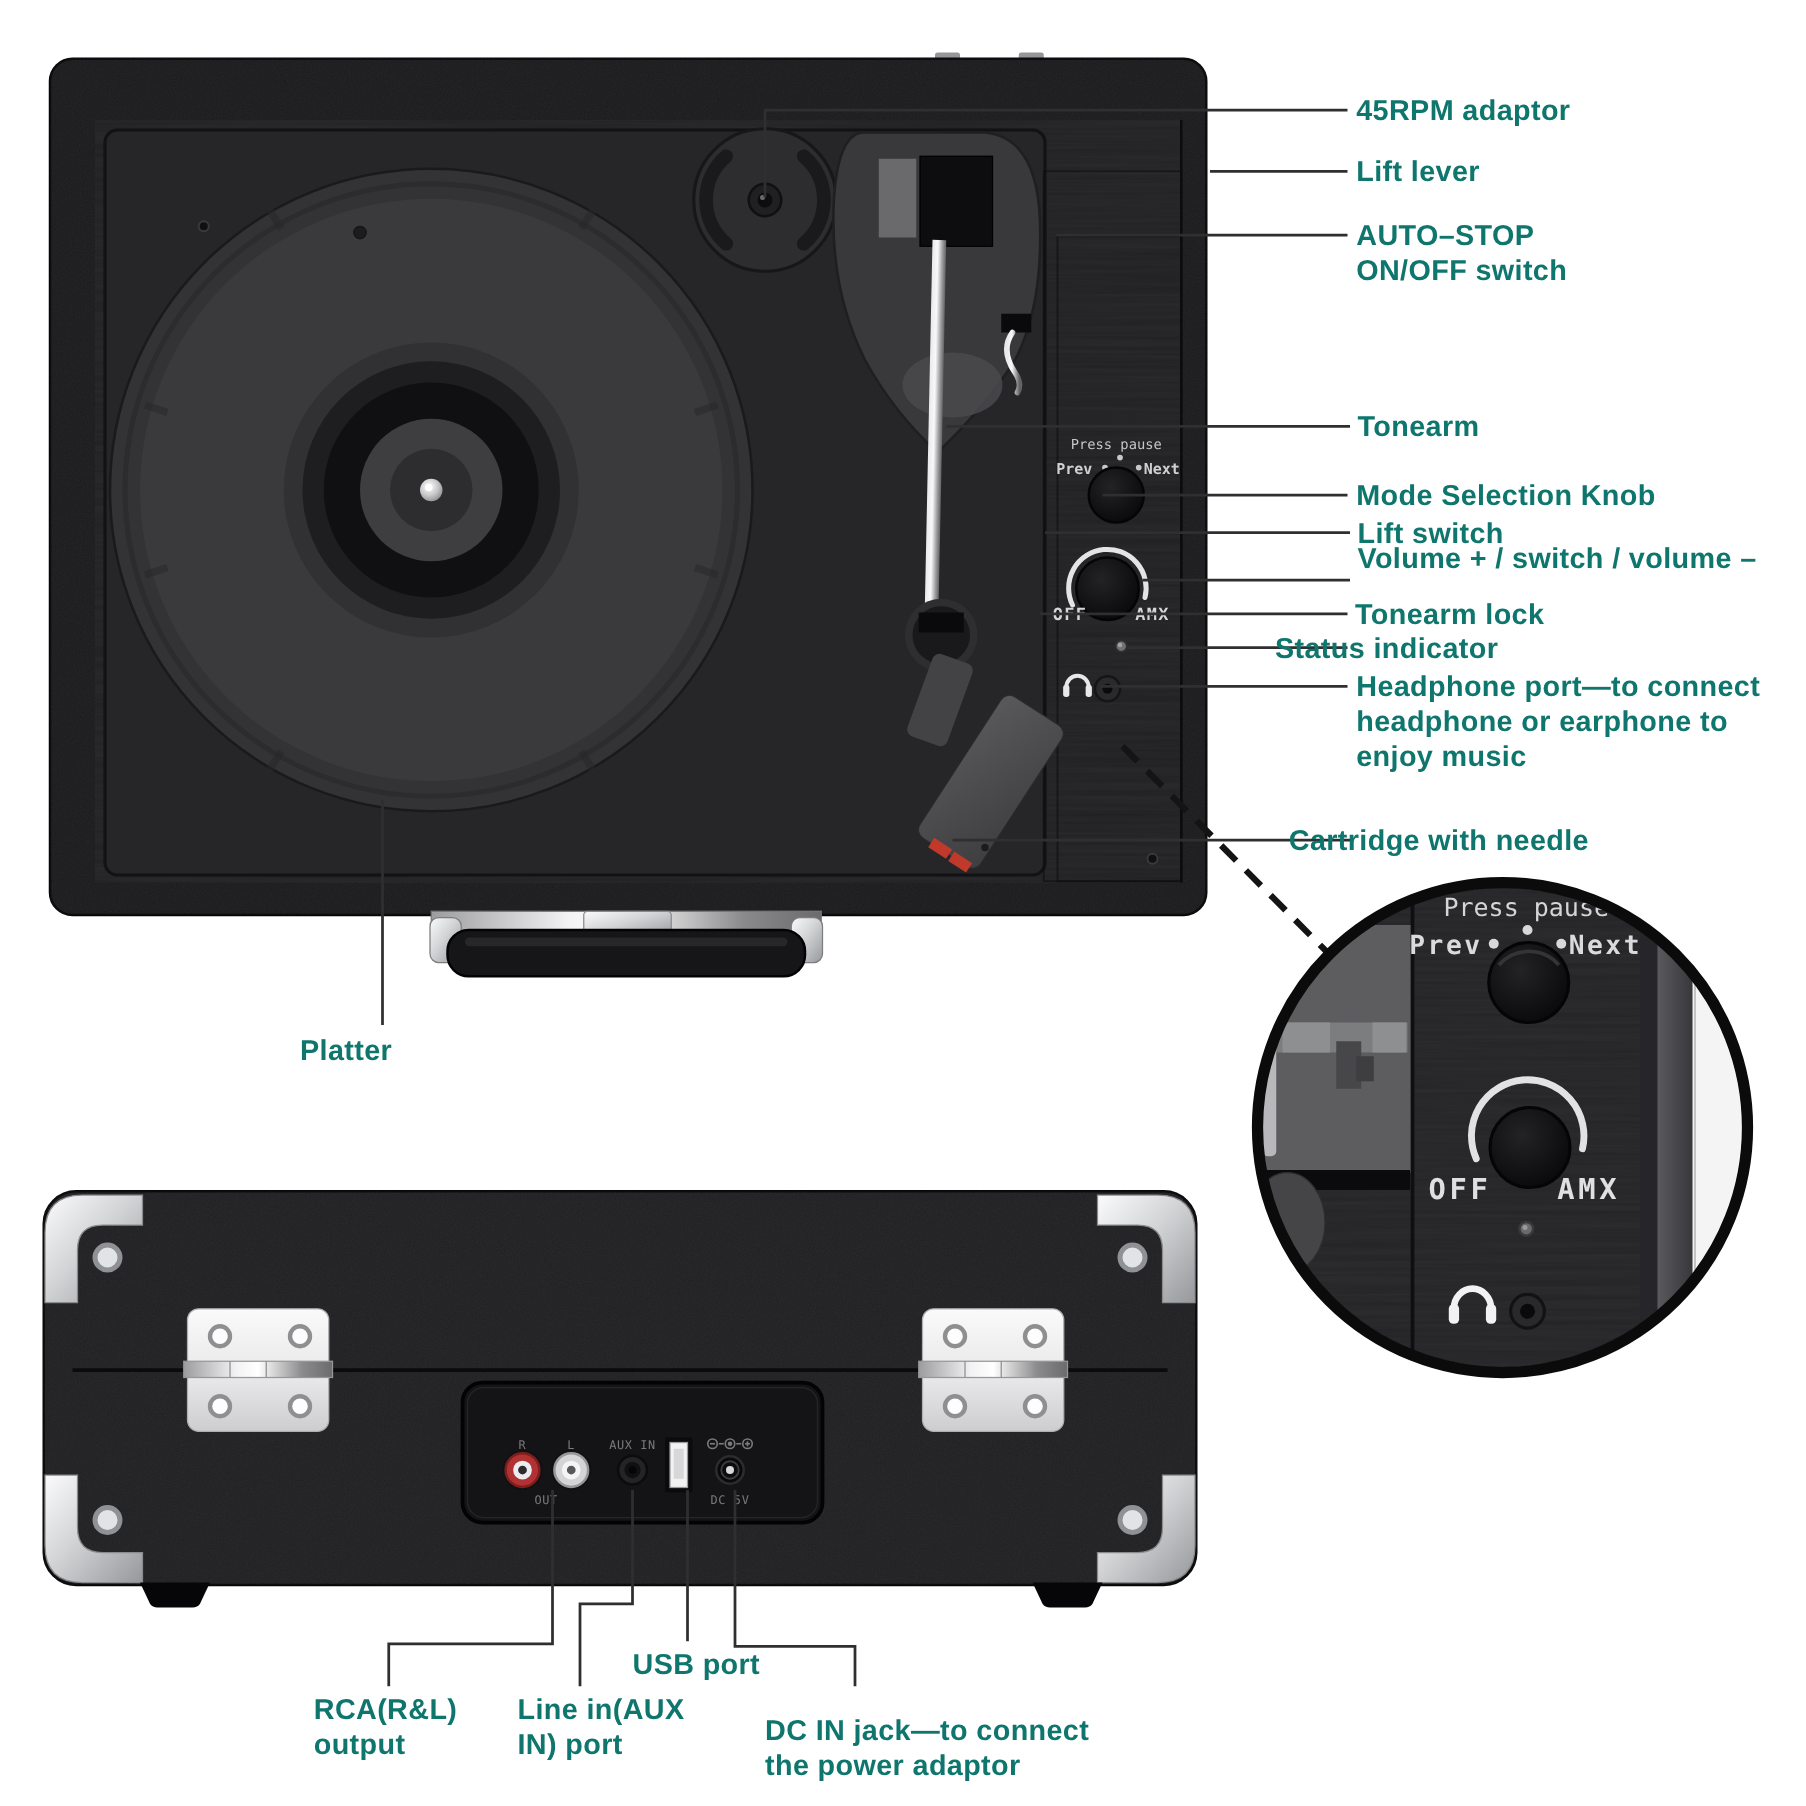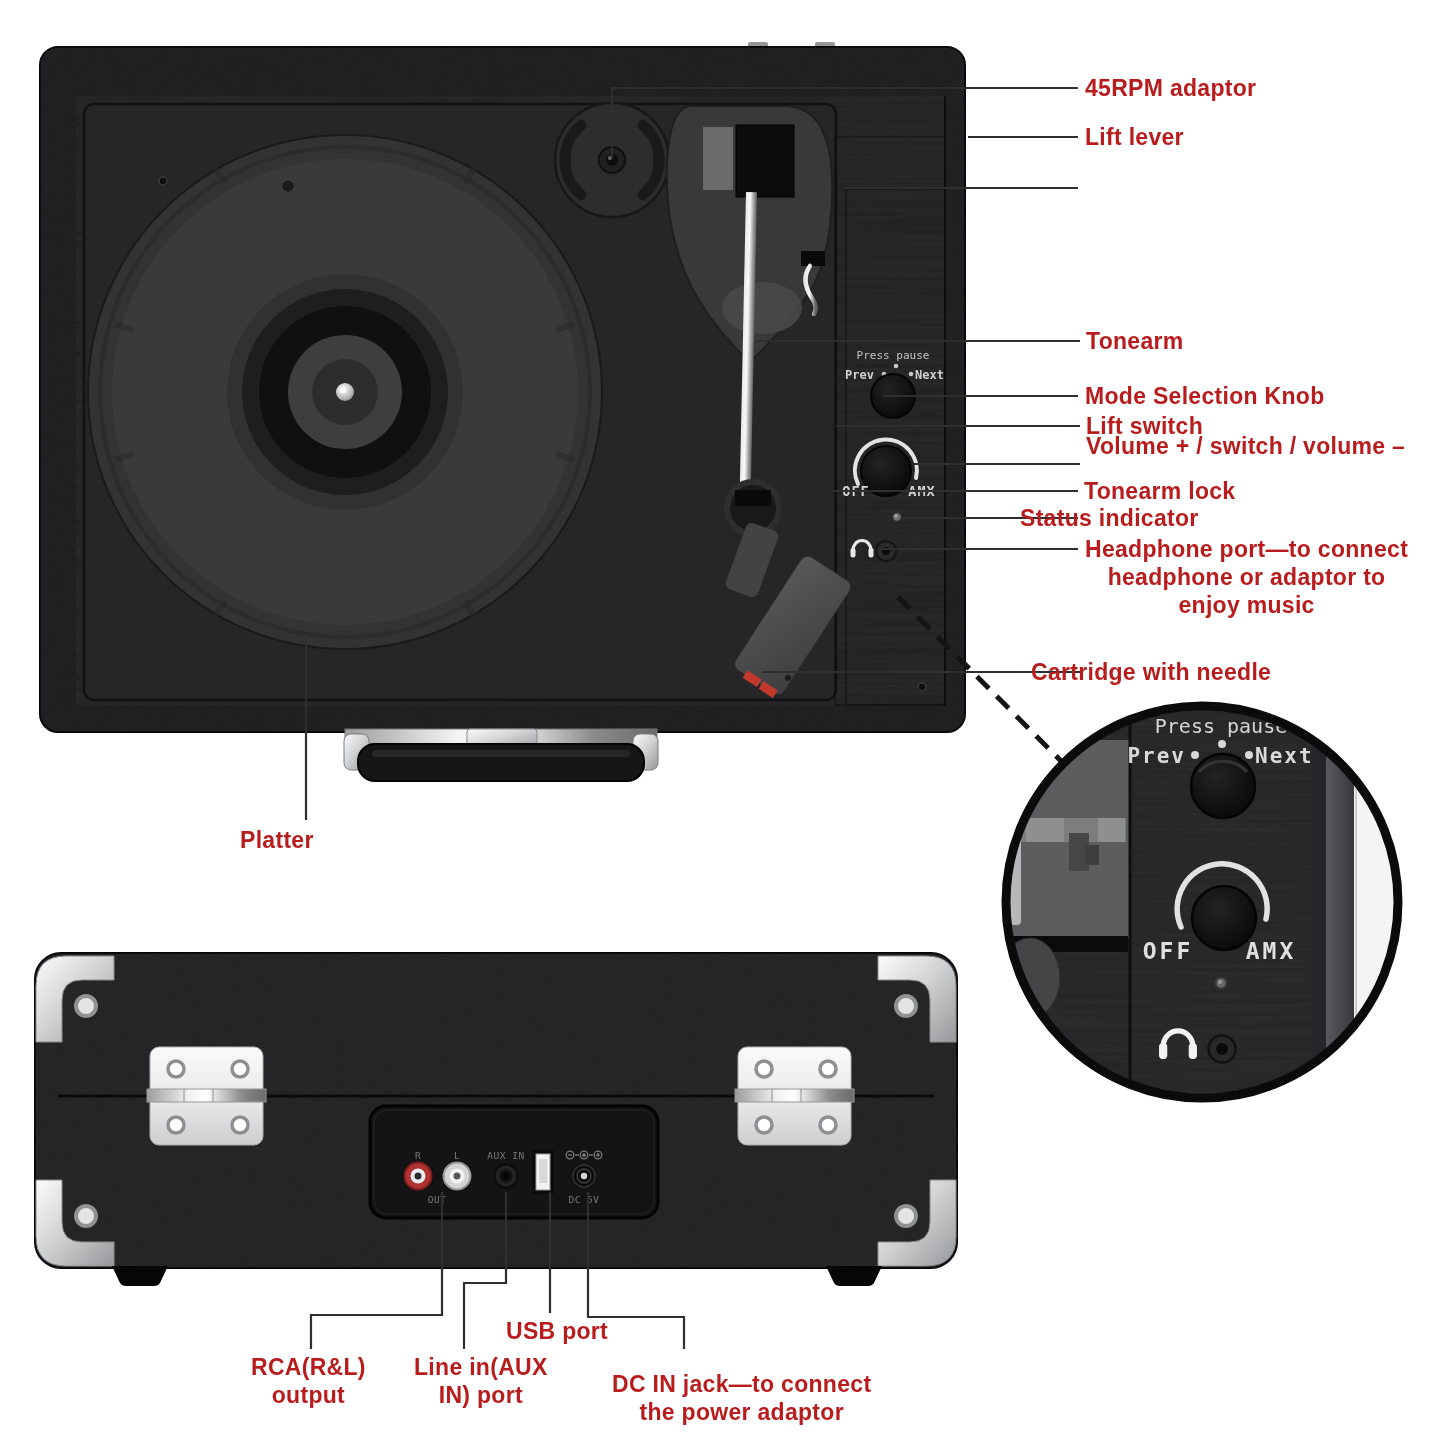--- a/index.html
+++ b/index.html
@@ -1,20 +1,20 @@
 <!DOCTYPE html>
 <html><head>
 <meta charset="utf-8">
 <style>
   html,body{margin:0;padding:0;background:#ffffff;}
   .canvas{position:relative;width:1445px;height:1445px;background:#ffffff;overflow:hidden;
           font-family:"Liberation Sans", sans-serif;}
   .art{position:absolute;left:0;top:0;}
-  .lbl{position:absolute;font:700 23px "Liberation Sans", sans-serif;color:#b91c1c;
-       letter-spacing:.3px;line-height:28px;white-space:pre-line;text-align:center;}
+  .lbl{position:absolute;font:700 23px "Liberation Sans", sans-serif;color:#0f766e;
+       letter-spacing:.3px;line-height:28px;white-space:pre-line;}
   text{font-family:"DejaVu Sans Mono", monospace;}
   .dv-sm{font-size:11px;fill:#c6c6c8;}
   .dv-md{font-size:12px;fill:#d0d0d2;font-weight:bold;}
   .dv-lg{font-size:13.5px;fill:#d6d6d8;font-weight:bold;letter-spacing:1px;}
   .port-lbl{font-size:9.5px;fill:#7a7a7d;letter-spacing:.5px;}
   .in-sm{font-size:20px;fill:#d5d5d7;}
   .in-md{font-size:21px;fill:#dadadc;font-weight:bold;letter-spacing:2px;}
   .in-lg{font-size:23px;fill:#e0e0e2;font-weight:bold;letter-spacing:3px;}
 </style>
 </head>
@@ -330,28 +330,30 @@
     <line x1="306" y1="640" x2="306" y2="820"></line>
     <polyline points="442,1192 442,1315 311,1315 311,1349"></polyline>
     <polyline points="506,1192 506,1283 464,1283 464,1349"></polyline>
     <polyline points="550,1192 550,1313"></polyline>
     <polyline points="588,1192 588,1317 684,1317 684,1349"></polyline>
   </g>
 </svg>
 
   <div class="lbl" style="left:1085px;top:74px">45RPM adaptor</div>
   <div class="lbl" style="left:1085px;top:123px">Lift lever</div>
+  <div class="lbl" style="left:1085px;top:174px">AUTO–STOP
+ON/OFF switch</div>
   <div class="lbl" style="left:1086px;top:327px">Tonearm</div>
   <div class="lbl" style="left:1085px;top:382px">Mode Selection Knob</div>
   <div class="lbl" style="left:1086px;top:412px">Lift switch</div>
   <div class="lbl" style="left:1086px;top:432px">Volume + / switch / volume –</div>
   <div class="lbl" style="left:1084px;top:477px">Tonearm lock</div>
   <div class="lbl" style="left:1020px;top:504px">Status indicator</div>
   <div class="lbl" style="left:1085px;top:535px">Headphone port—to connect
-headphone or adaptor to
+headphone or earphone to
 enjoy music</div>
   <div class="lbl" style="left:1031px;top:658px">Cartridge with needle</div>
   <div class="lbl" style="left:240px;top:826px">Platter</div>
   <div class="lbl" style="left:506px;top:1317px">USB port</div>
   <div class="lbl" style="left:251px;top:1353px">RCA(R&amp;L)
 output</div>
   <div class="lbl" style="left:414px;top:1353px">Line in(AUX
 IN) port</div>
   <div class="lbl" style="left:612px;top:1370px">DC IN jack—to connect
 the power adaptor</div>

